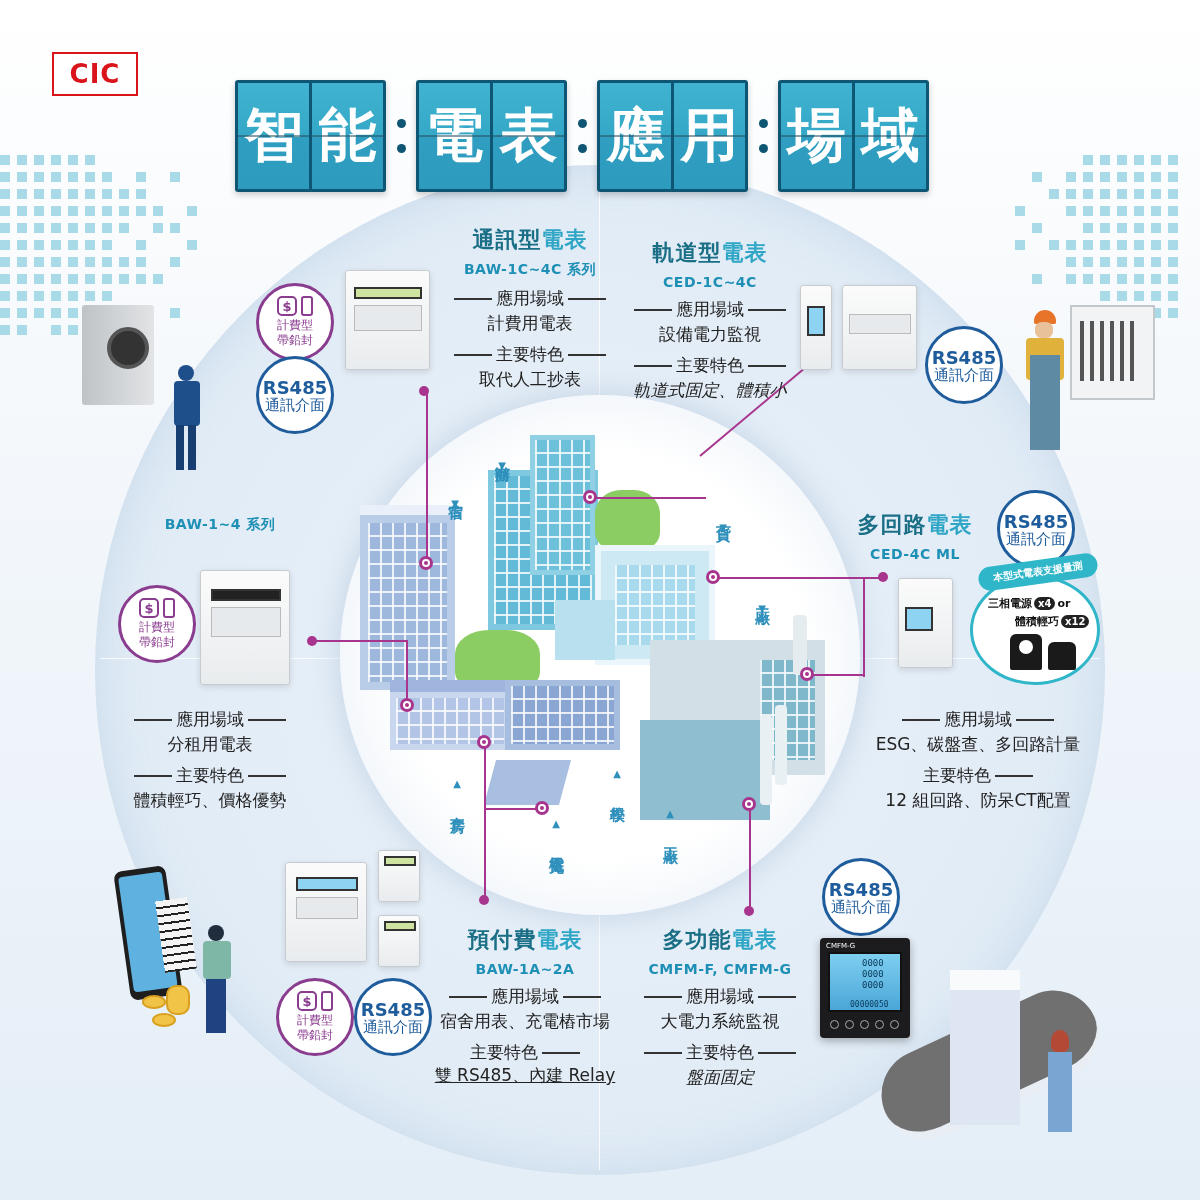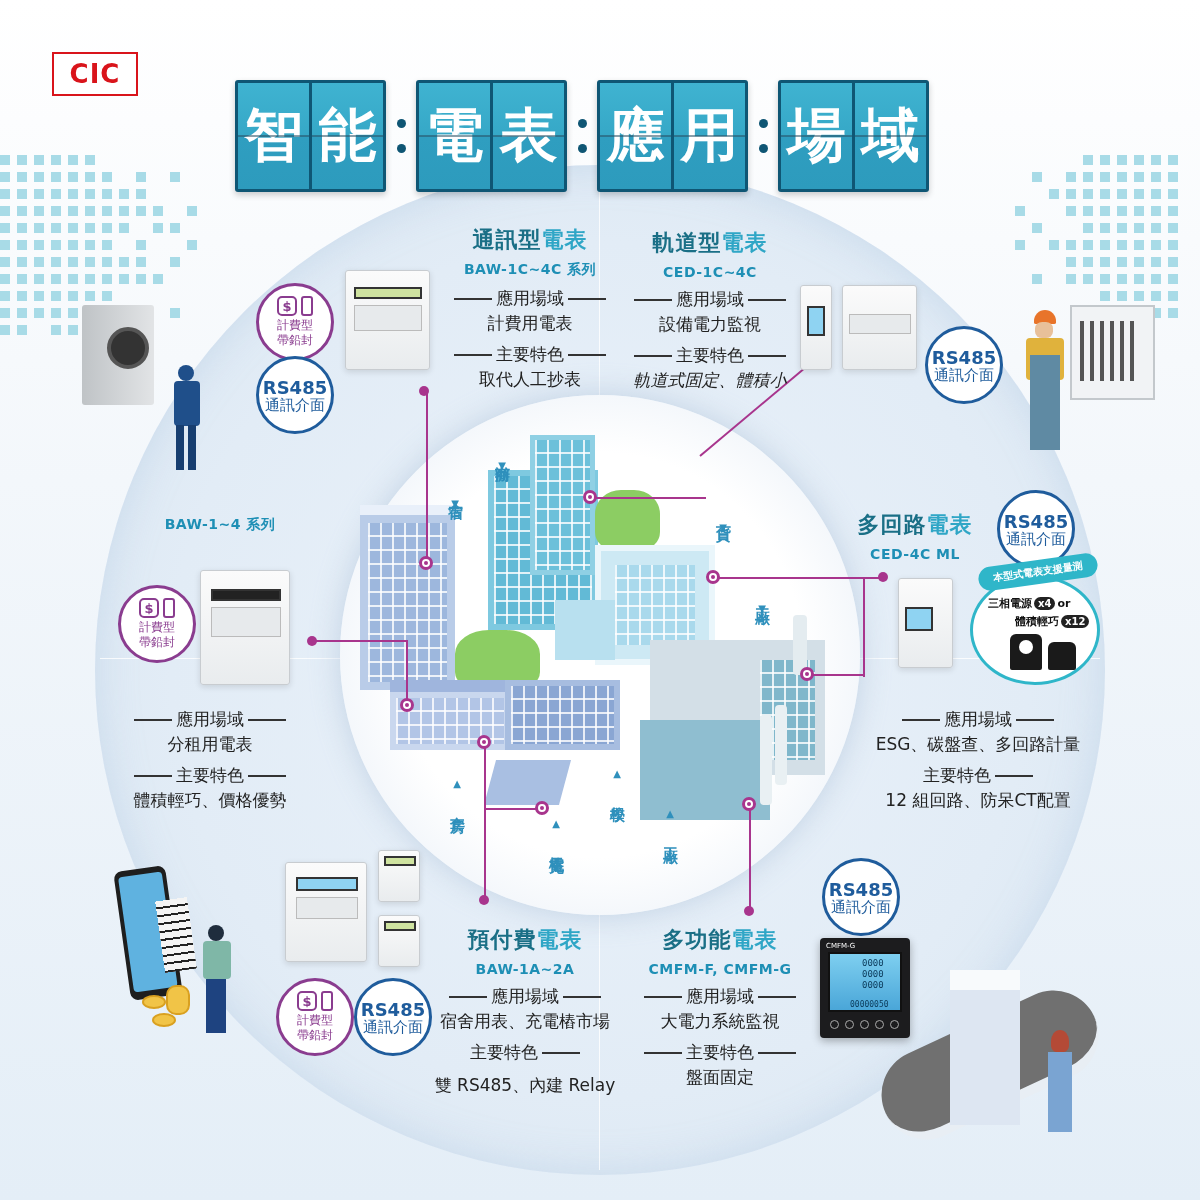--- a/index.html
+++ b/index.html
@@ -499,21 +499,21 @@
 <div class="person-body" style="left:82px; top:305px; width:72px; height:100px; background:linear-gradient(90deg,#bfc3c6,#e2e4e6); border-radius:3px;">
   <div style="position:absolute; left:25px; top:22px; width:42px; height:42px; border-radius:50%; background:#333; border:4px solid #555;"></div>
 </div>
 <div class="person-body" style="left:170px; top:365px; width:32px; height:110px;">
   <div style="position:absolute; left:8px; top:0; width:16px; height:16px; border-radius:50%; background:#1f4f8a;"></div>
   <div style="position:absolute; left:4px; top:16px; width:26px; height:45px; background:#1f4f8a; border-radius:4px;"></div>
   <div style="position:absolute; left:6px; top:60px; width:8px; height:45px; background:#173e70;"></div>
   <div style="position:absolute; left:18px; top:60px; width:8px; height:45px; background:#173e70;"></div>
 </div>
 
-<div class="prod" style="left:610px; top:228px; width:200px;">
+<div class="prod" style="left:610px; top:238px; width:200px;">
   <div class="prod-title"><span>軌道型</span><span class="hl">電表</span></div>
   <div class="prod-model">CED-1C~4C</div>
   <div class="hdr">
       <span class="dash"></span>
       <span>應用場域</span>
       <span class="dash"></span>
     </div>
   <div class="prod-line" style="margin-top:2px;">設備電力監視</div>
   <div class="hdr">
       <span class="dash"></span>
@@ -639,21 +639,21 @@
   <div class="hdr">
       <span class="dash"></span>
       <span>應用場域</span>
       <span class="dash"></span>
     </div>
   <div class="prod-line" style="margin-top:2px;">宿舍用表、充電樁市場</div>
   <div class="hdr">
       <span>主要特色</span>
       <span class="dash"></span>
     </div>
-  <div class="prod-line" style="margin-top:10px;">雙 RS485、內建 Relay</div>
+  <div class="prod-line" style="margin-top:0;text-decoration:underline;">雙 RS485、內建 Relay</div>
 </div>
 
 <div class="person-body" style="left:122px; top:868px; width:52px; height:130px; background:#1e1e1e; border-radius:8px; transform: rotate(-8deg);">
   <div style="position:absolute; left:4px; top:6px; width:44px; height:116px; background:#5fb2e0; border-radius:4px;"></div>
 </div>
 <div class="person-body" style="left:152px; top:885px; width:48px; height:100px; background:#f4f4f4; transform: rotate(-8deg); background-image: repeating-linear-gradient(0deg, transparent 0 6px, #222 6px 8px); background-clip: content-box; padding:14px 8px;"></div>
 <div class="person-body" style="left:142px; top:985px; width:50px; height:42px;">
   <div style="position:absolute; left:0; top:10px; width:24px; height:14px; border-radius:50%; background:#f1c447; border:2px solid #d9a020;"></div>
   <div style="position:absolute; left:24px; top:0; width:24px; height:30px; border-radius:10px; background:#f1c447; border:2px solid #d9a020;"></div>
   <div style="position:absolute; left:10px; top:28px; width:24px; height:14px; border-radius:50%; background:#f1c447; border:2px solid #d9a020;"></div>
@@ -671,21 +671,21 @@
       <span class="dash"></span>
       <span>應用場域</span>
       <span class="dash"></span>
     </div>
   <div class="prod-line" style="margin-top:2px;">大電力系統監視</div>
   <div class="hdr">
       <span class="dash"></span>
       <span>主要特色</span>
       <span class="dash"></span>
     </div>
-  <div class="prod-line" style="margin-top:2px;">盤面固定</div>
+  <div class="prod-line" style="margin-top:2px;font-style:italic;">盤面固定</div>
 </div>
 <div class="badge-rs" style="left:822px; top:858px;">
   <div class="big">RS485</div>
   <div class="small">通訊介面</div>
 </div>
 <div class="dark-meter" style="left:820px; top:938px; width:90px; height:100px;">
   <div class="scr" style="left:8px; top:14px; width:74px; height:60px;"></div>
   <div style="position:absolute; left:6px; top:4px; color:#fff; font-size:7px;">CMFM-G</div>
   <div style="position:absolute; left:42px; top:20px; color:#0b3a5a; font-size:9px; font-family:'DejaVu Sans Mono', monospace; line-height:11px;">
     <div>0000</div>

